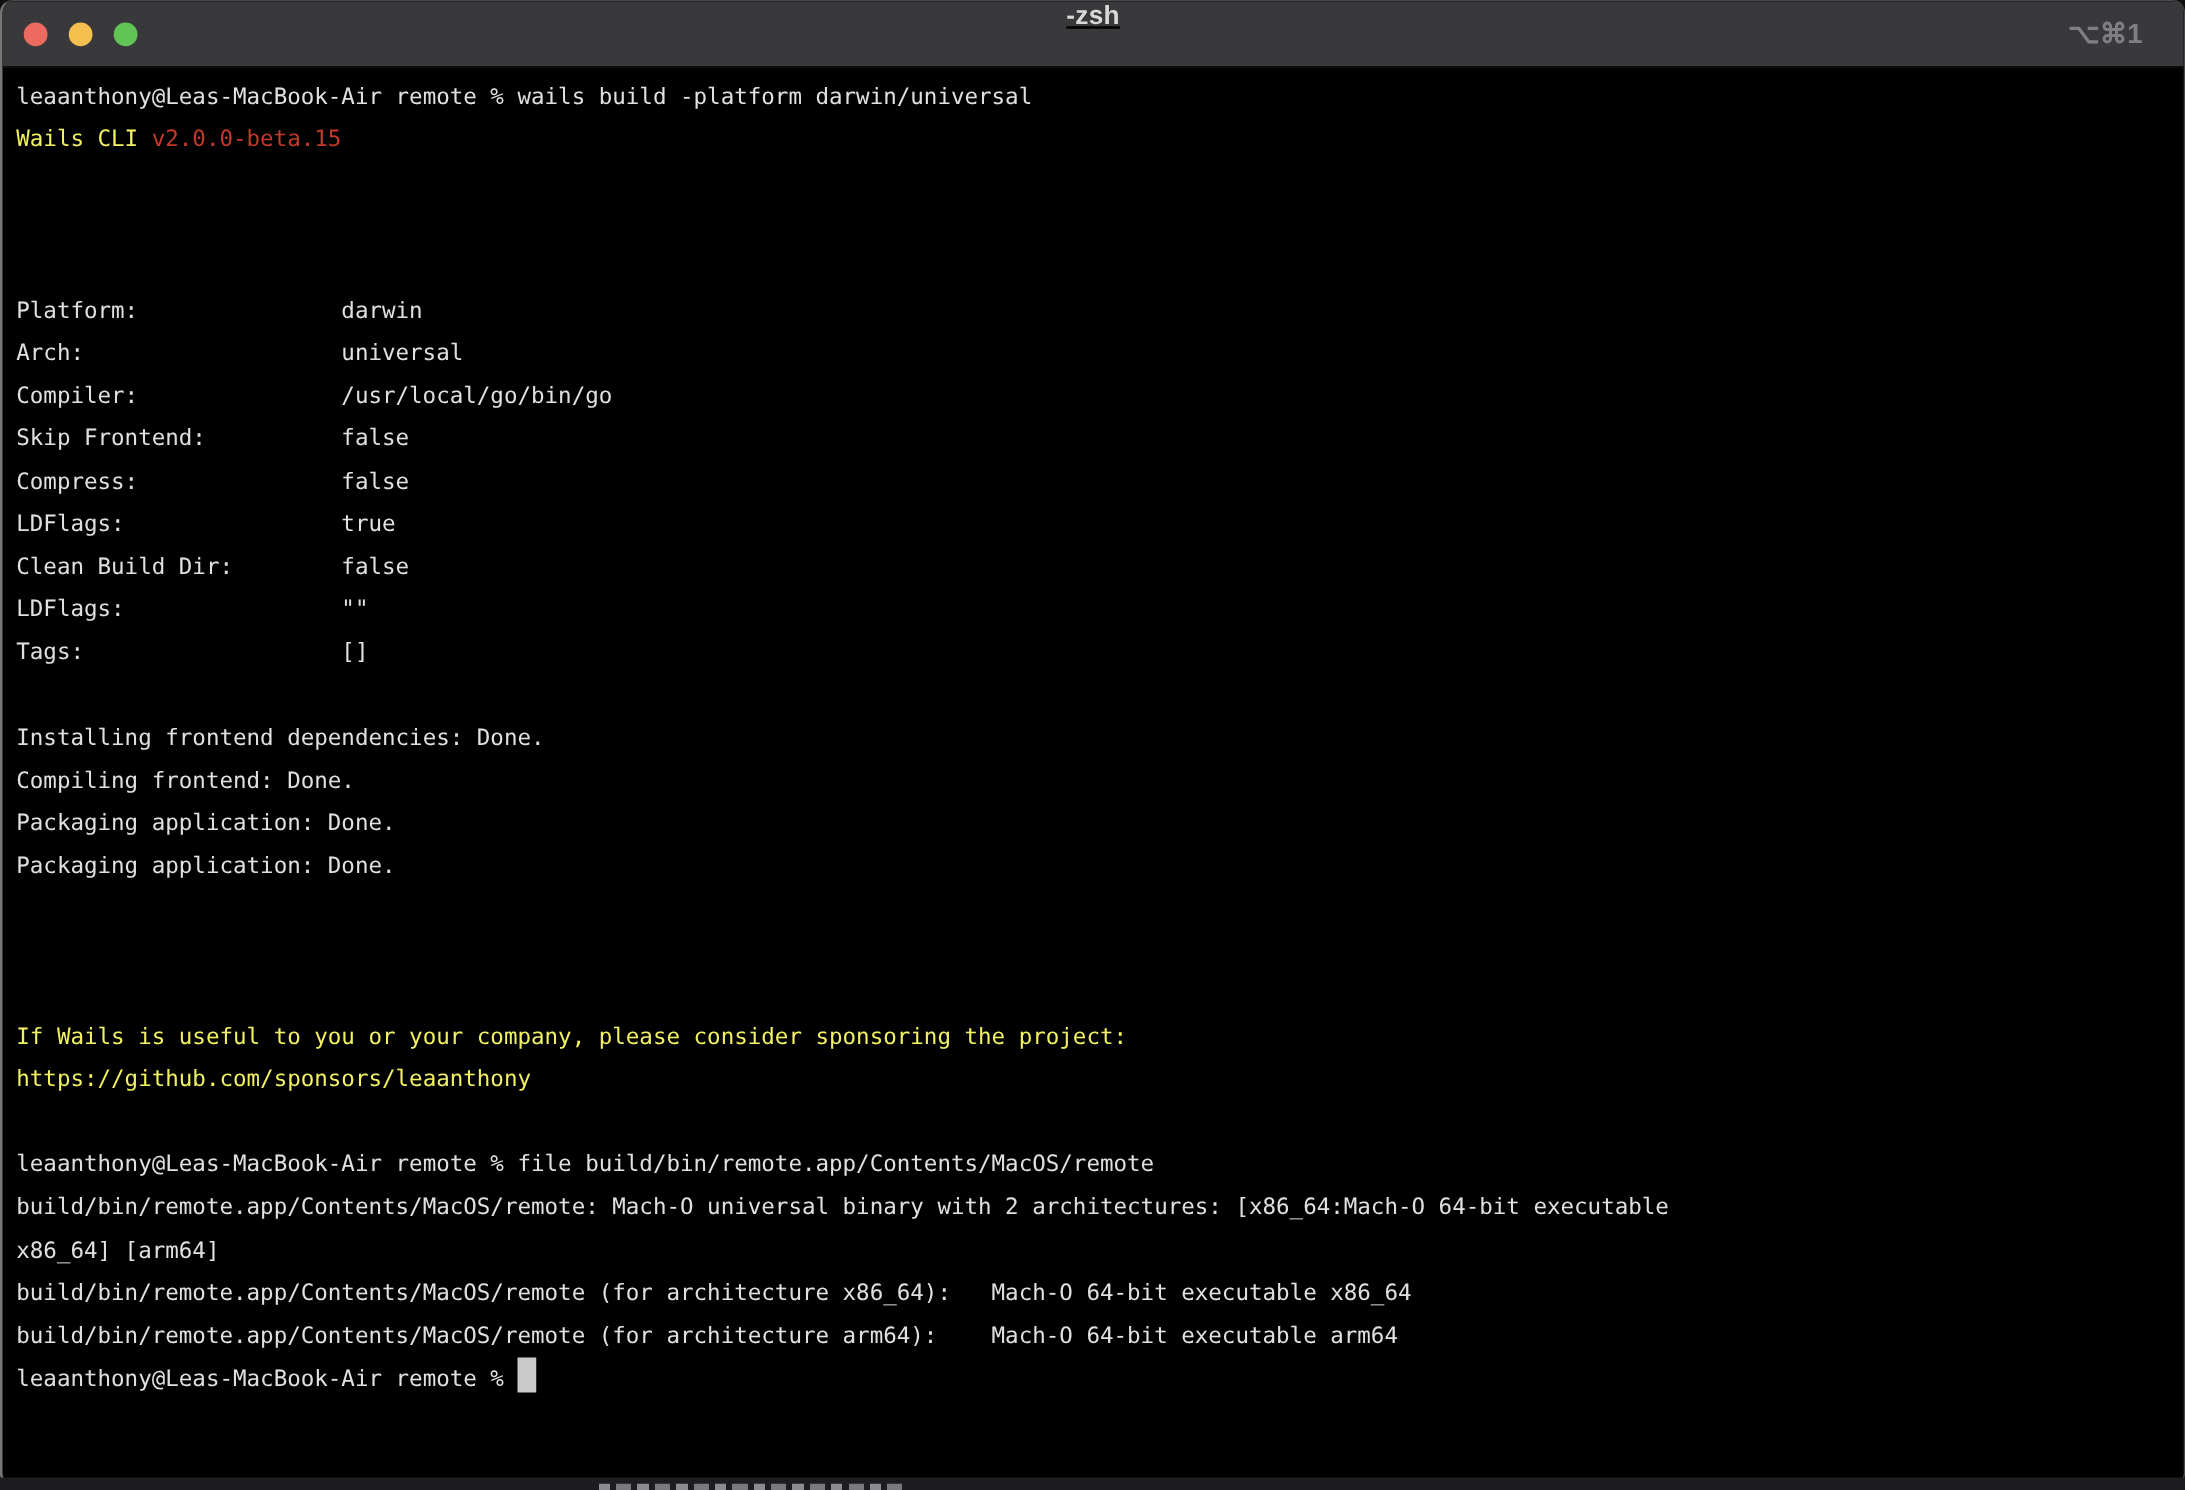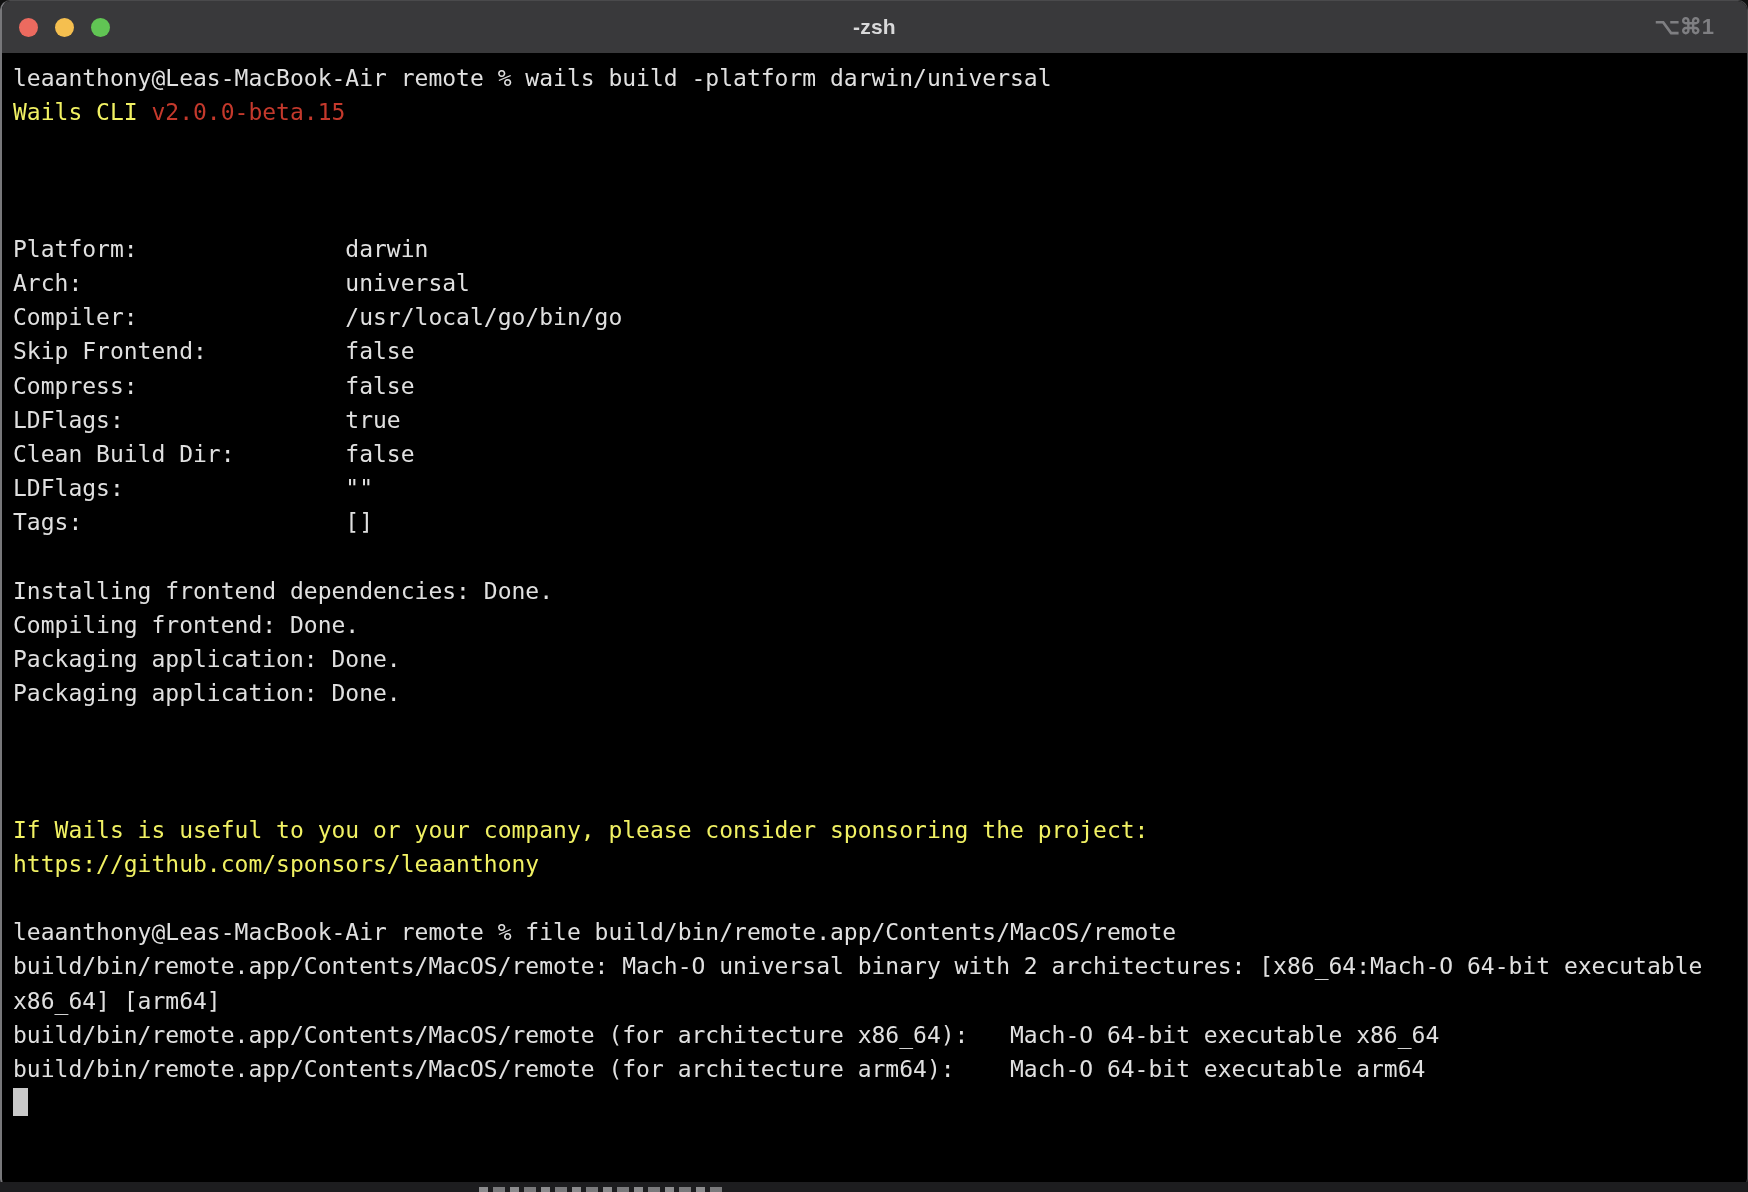--- a/index.html
+++ b/index.html
@@ -27,42 +27,42 @@
     border: 1px solid #4a4a4c;
     border-left: 2px solid #77777a;
     border-bottom: 2px solid #5a5a5c;
     overflow: hidden;
   }
   .titlebar {
     position: relative;
     height: 53px;
     background: #39393b;
     border-bottom: 1px solid #000000;
-    display: flex; align-items: center; justify-content: center;
+    display: flex; justify-content: center; text-decoration: underline;
   }
   .traffic-lights {
     position: absolute; left: 17px; top: 17px;
     display: flex; gap: 17px;
   }
   .traffic-light {
     width: 19px; height: 19px; border-radius: 50%;
   }
   .window-title {
     font-family: "Liberation Sans", sans-serif;
     font-size: 21px; font-weight: bold; color: #d9d9da;
     letter-spacing: .2px;
   }
   .shortcut-badge {
     position: absolute; right: 33px; top: 13px;
     font-family: "Liberation Sans", sans-serif;
     font-size: 22px; font-weight: bold; color: #7f7f82;
   }
   .terminal-content {
     padding: 7px 0 0 11px;
-    font-size: 23px;
+    font-size: 18px;
     color: #e0e0e0;
   }
   .line {
     height: 34.18px;
     line-height: 34.18px;
     white-space: pre;
   }
   .seg-yellow { color: var(--yellow); }
   .seg-red { color: var(--red); }
   .seg-default { color: var(--fg); }
@@ -111,19 +111,19 @@
       <div class="line"></div>
       <div class="line"></div>
       <div class="line"><span class="seg-yellow">If Wails is useful to you or your company, please consider sponsoring the project:</span></div>
       <div class="line"><span class="seg-yellow">https://github.com/sponsors/leaanthony</span></div>
       <div class="line"></div>
       <div class="line"><span class="seg-default">leaanthony@Leas-MacBook-Air remote % file build/bin/remote.app/Contents/MacOS/remote</span></div>
       <div class="line"><span class="seg-default">build/bin/remote.app/Contents/MacOS/remote: Mach-O universal binary with 2 architectures: [x86_64:Mach-O 64-bit executable</span></div>
       <div class="line"><span class="seg-default">x86_64] [arm64]</span></div>
       <div class="line"><span class="seg-default">build/bin/remote.app/Contents/MacOS/remote (for architecture x86_64):   Mach-O 64-bit executable x86_64</span></div>
       <div class="line"><span class="seg-default">build/bin/remote.app/Contents/MacOS/remote (for architecture arm64):    Mach-O 64-bit executable arm64</span></div>
-      <div class="line"><span class="cursor-block" style="background: rgb(201, 201, 201);"></span></div>
+      <div class="line"><span class="seg-default">leaanthony@Leas-MacBook-Air remote % </span><span class="cursor-block" style="background: rgb(201, 201, 201);"></span></div>
     </div>
 </div>
 
 <div class="artifact-strip">
   <div class="artifact-marks"></div>
 </div>
 
 </body></html>

